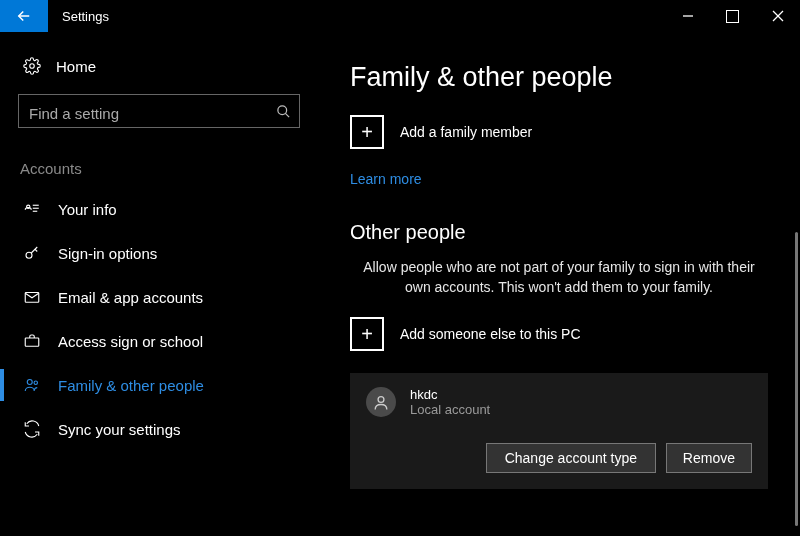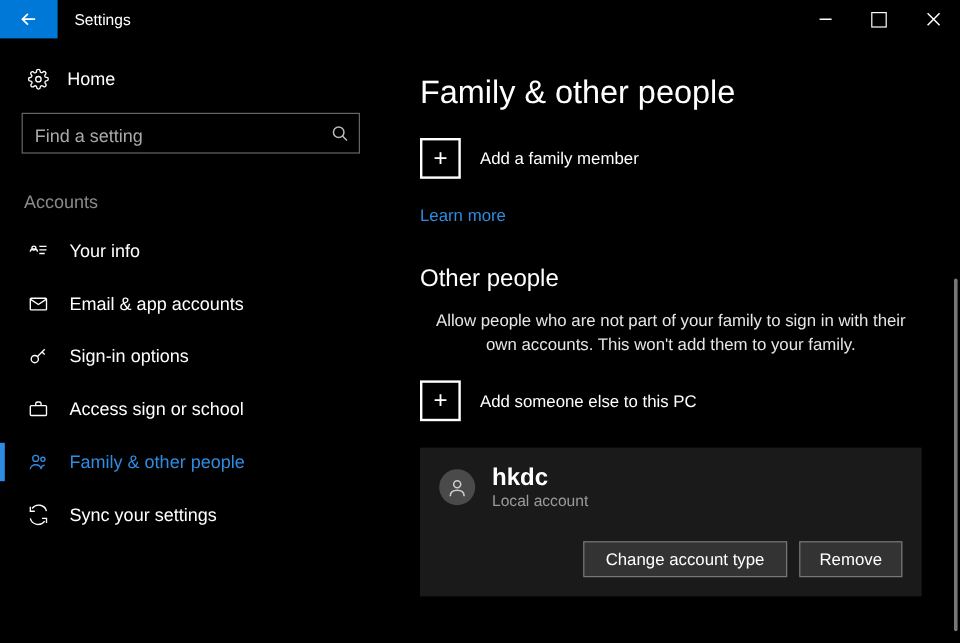--- a/index.html
+++ b/index.html
@@ -192,21 +192,21 @@
     align-items: center;
     gap: 14px;
   }
   .avatar {
     width: 30px; height: 30px;
     border-radius: 50%;
     background: #4a4a4a;
     display:flex; align-items:center; justify-content:center;
     color:#ccc;
   }
-  .person-name { color: #fff; font-size: 20px; font-weight: bold; }
+  .person-name { color: #fff; font-size: 13px; }
   .person-sub  { color: #9a9a9a; font-size: 13px; }
   .card-buttons {
     display: flex;
     gap: 10px;
     justify-content: flex-end;
     margin-top: 26px;
   }
   .btn {
     background: #333;
     border: 1px solid #777;
@@ -282,36 +282,36 @@
               <line x1="13" y1="11" x2="21" y2="11"></line>
               <line x1="13" y1="15" x2="19" y2="15"></line>
             </svg>
         </span>
         <span>Your info</span>
       </div>
 
       <div class="nav-item">
         <span class="icon-slot">
           <svg width="18" height="18" viewBox="0 0 24 24" fill="none" stroke="white" stroke-width="1.5">
-              <rect x="3" y="6" width="18" height="13" rx="1"></rect>
-              <path d="M3 7l9 6 9-6"></path>
-            </svg>
-        </span>
-        <span>Email &amp; app accounts</span>
-      </div>
-
-      <div class="nav-item">
-        <span class="icon-slot">
-          <svg width="18" height="18" viewBox="0 0 24 24" fill="none" stroke="white" stroke-width="1.5">
               <circle cx="8" cy="15" r="4"></circle>
               <path d="M11 12l8-8"></path>
               <path d="M16 7l3 3"></path>
             </svg>
         </span>
         <span>Sign-in options</span>
+      </div>
+
+      <div class="nav-item">
+        <span class="icon-slot">
+          <svg width="18" height="18" viewBox="0 0 24 24" fill="none" stroke="white" stroke-width="1.5">
+              <rect x="3" y="6" width="18" height="13" rx="1"></rect>
+              <path d="M3 7l9 6 9-6"></path>
+            </svg>
+        </span>
+        <span>Email &amp; app accounts</span>
       </div>
 
       <div class="nav-item">
         <span class="icon-slot">
           <svg width="18" height="18" viewBox="0 0 24 24" fill="none" stroke="white" stroke-width="1.5">
               <rect x="3" y="8" width="18" height="11" rx="1"></rect>
               <path d="M9 8V6a2 2 0 012-2h2a2 2 0 012 2v2"></path>
             </svg>
         </span>
         <span>Access sign or school</span>

